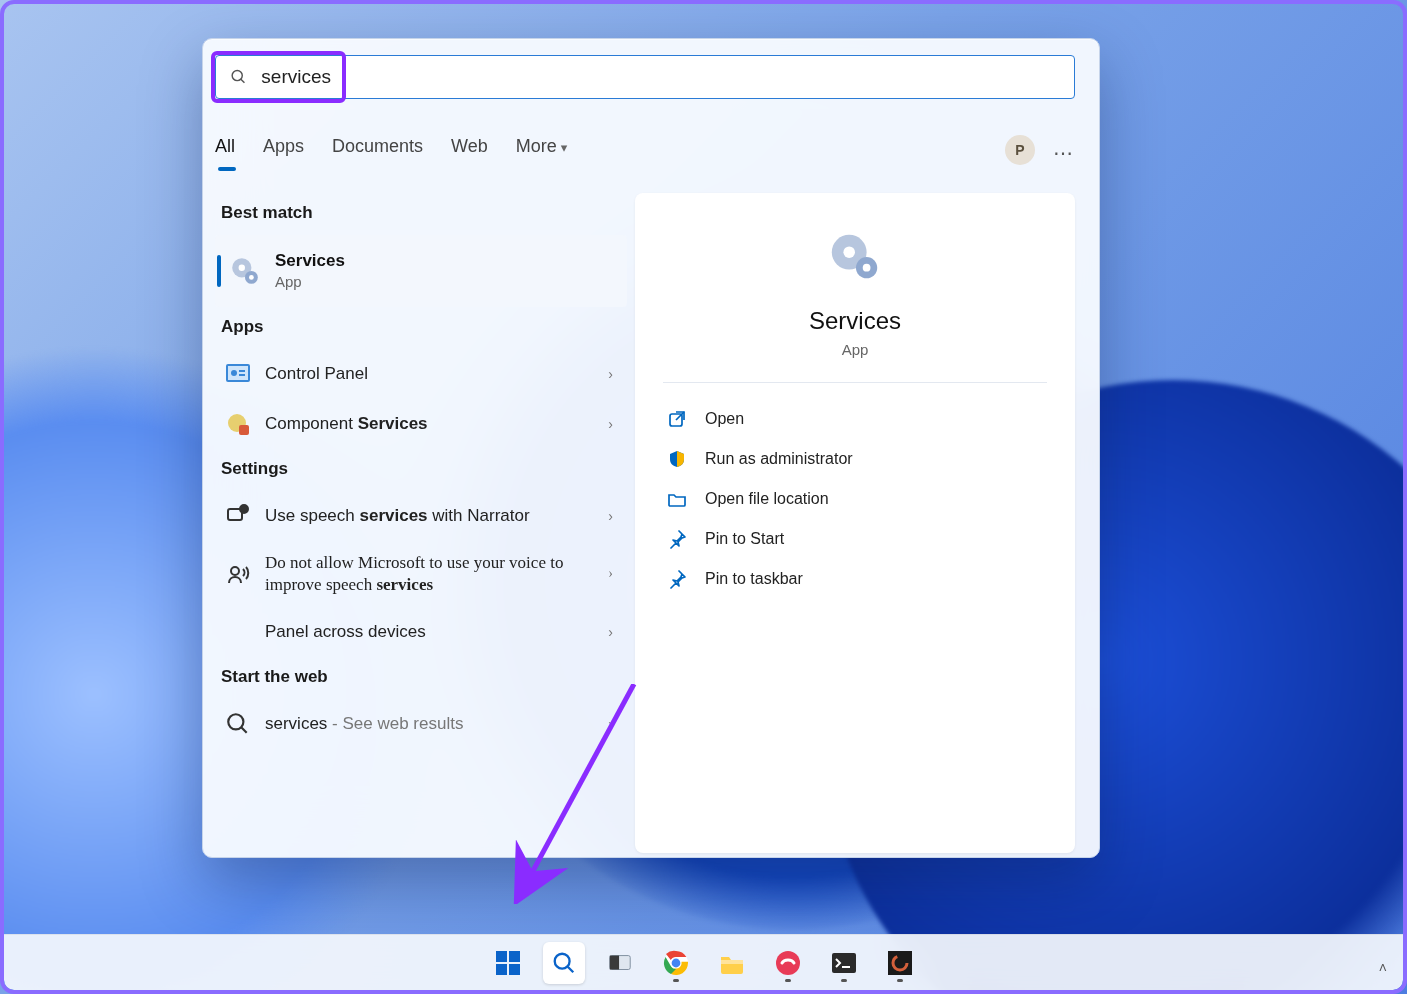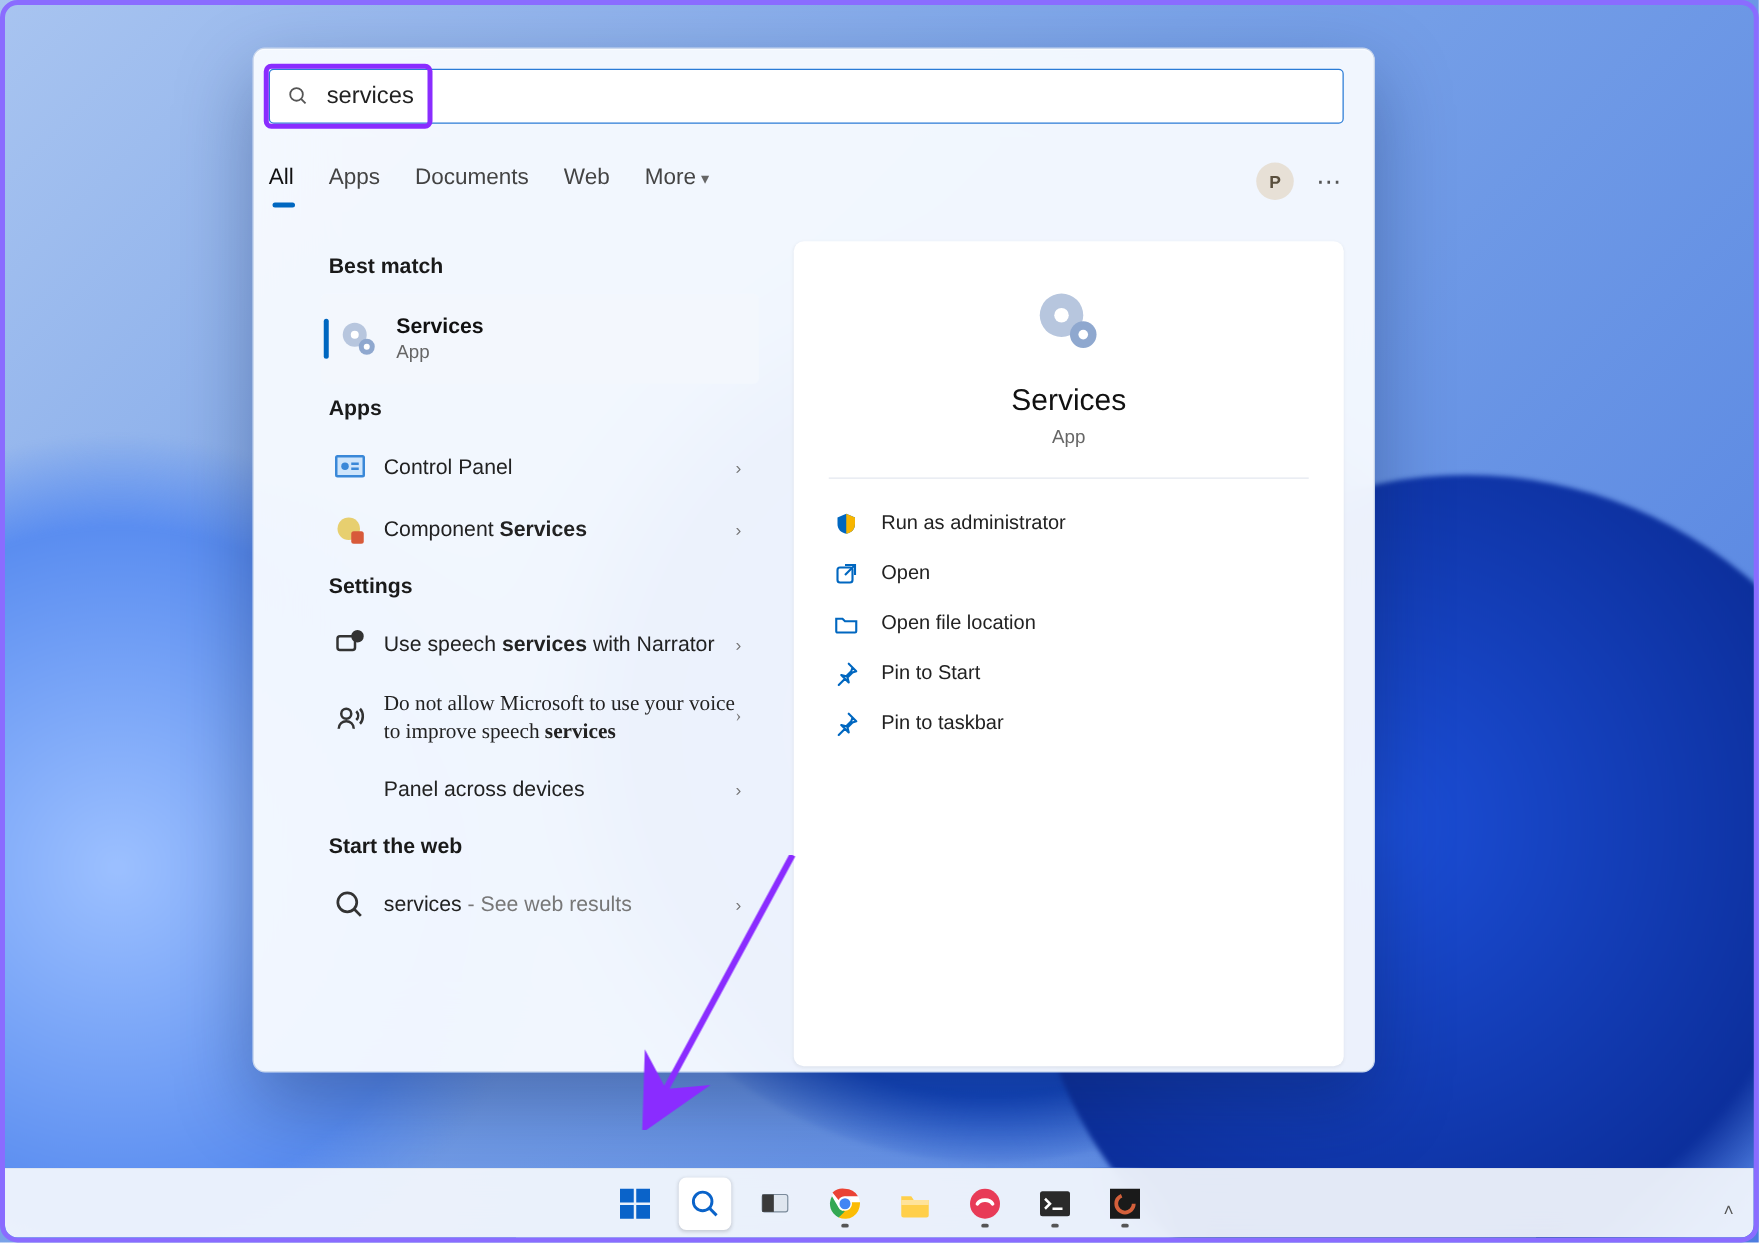--- a/index.html
+++ b/index.html
@@ -47,35 +47,35 @@
   .search-box input {
     border: none; outline: none; font-size: 19px; color:#222; width: 100%;
     background: transparent; caret-color:#222;
   }
   .search-highlight {
     position: absolute; top: -4px; left: -4px; width: 135px; height: 52px;
     border: 4px solid #8a2cff; border-radius: 6px; pointer-events: none;
   }
 
   
-  .tab-row { display:flex; align-items:center; margin-top: 26px; height: 40px; }
+  .tab-row { display:flex; align-items:flex-end; margin-top: 26px; height: 40px; }
   .tabs { display:flex; gap: 28px; align-items:center; color:#4a5568; font-size:18px; }
   .tab { position: relative; cursor: pointer; color:#444; padding-bottom:8px; }
   .tab.active { color:#111; font-weight:500; }
   .tab.active::after { content:""; position:absolute; left: 3px; bottom:-6px; width: 18px; height:4px;
     background:#0067c0; border-radius: 2px; }
   .tab .chev { margin-left:4px; font-size:13px; color:#666; }
   .tab-spacer { flex:1; }
   .avatar { width:30px; height:30px; border-radius:50%; background:#e7e0d6; color:#5a4f3d;
     display:flex; align-items:center; justify-content:center; font-size:14px; font-weight:600;
     margin-right: 18px; cursor:pointer; }
   .more-dots { font-size:20px; color:#555; cursor:pointer; letter-spacing:2px; }
 
   
-  .columns { display:flex; gap: 28px; margin-top: 28px; height: 660px; margin-left: 42px; }
+  .columns { display:flex; gap: 8px; margin-top: 28px; height: 660px; }
   .leftcol { flex: 1 1 0; }
   .rightcol { width: 440px; background:#ffffff; border-radius: 8px; box-shadow: 0 1px 3px rgba(0,0,0,0.06);
     padding: 36px 20px 20px 20px; }
 
   .section-head { font-size: 17px; font-weight:600; color:#1a1a1a; margin: 10px 0 12px 6px; }
 
   .result {
     display:flex; align-items:center; height:50px; padding: 0 14px 0 10px;
     border-radius: 6px; cursor:pointer; position:relative;
   }
@@ -276,37 +276,37 @@
             <circle cx="42" cy="40" r="11" class="g2"></circle>
             <circle cx="42" cy="40" r="4" fill="#fff"></circle>
           </svg>
       </div>
       <div class="preview-title">Services</div>
       <div class="preview-sub">App</div>
       <div class="preview-divider"></div>
 
       <div class="action">
         <span class="aic">
-          <svg viewBox="0 0 20 20">
-              <path d="M10 2l7 3v5c0 5-3 7-7 8-4-1-7-3-7-8V5l7-3z" fill="#0067c0"></path>
-              <path d="M10 2l7 3v5c0 5-3 7-7 8V2z" fill="#f7b500"></path>
-            </svg>
-        </span>
-        <span>Run as administrator</span>
-      </div>
-
-      <div class="action">
-        <span class="aic">
           <svg viewBox="0 0 20 20" fill="none" stroke="currentColor" stroke-width="1.7">
               <rect x="3" y="5" width="12" height="12" rx="2"></rect>
               <path d="M9 3h8v8"></path>
               <path d="M17 3l-8 8"></path>
             </svg>
         </span>
         <span>Open</span>
+      </div>
+
+      <div class="action">
+        <span class="aic">
+          <svg viewBox="0 0 20 20">
+              <path d="M10 2l7 3v5c0 5-3 7-7 8-4-1-7-3-7-8V5l7-3z" fill="#0067c0"></path>
+              <path d="M10 2l7 3v5c0 5-3 7-7 8V2z" fill="#f7b500"></path>
+            </svg>
+        </span>
+        <span>Run as administrator</span>
       </div>
 
       <div class="action">
         <span class="aic">
           <svg viewBox="0 0 20 20" fill="none" stroke="currentColor" stroke-width="1.7">
               <path d="M2 6h5l2 2h9v8a1 1 0 0 1-1 1H3a1 1 0 0 1-1-1V6z"></path>
             </svg>
         </span>
         <span>Open file location</span>
       </div>

